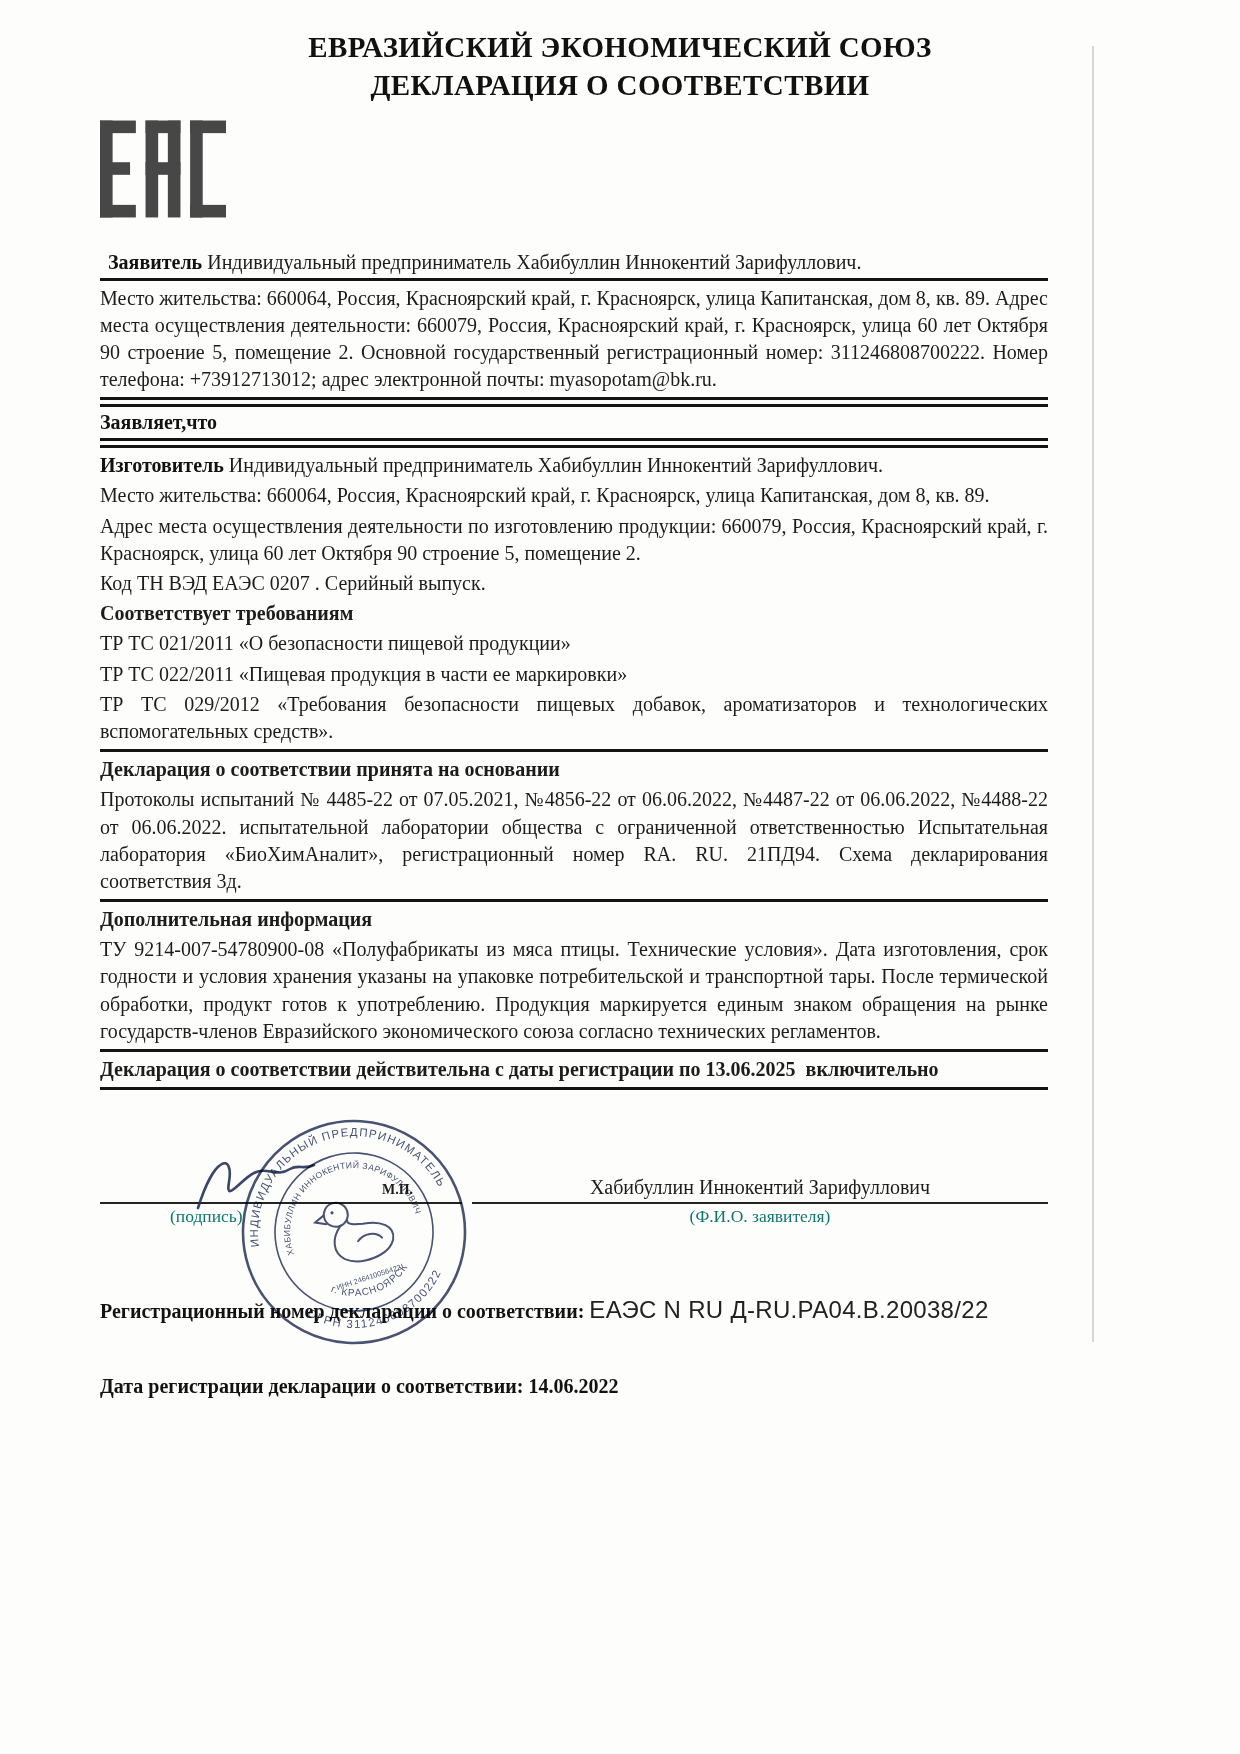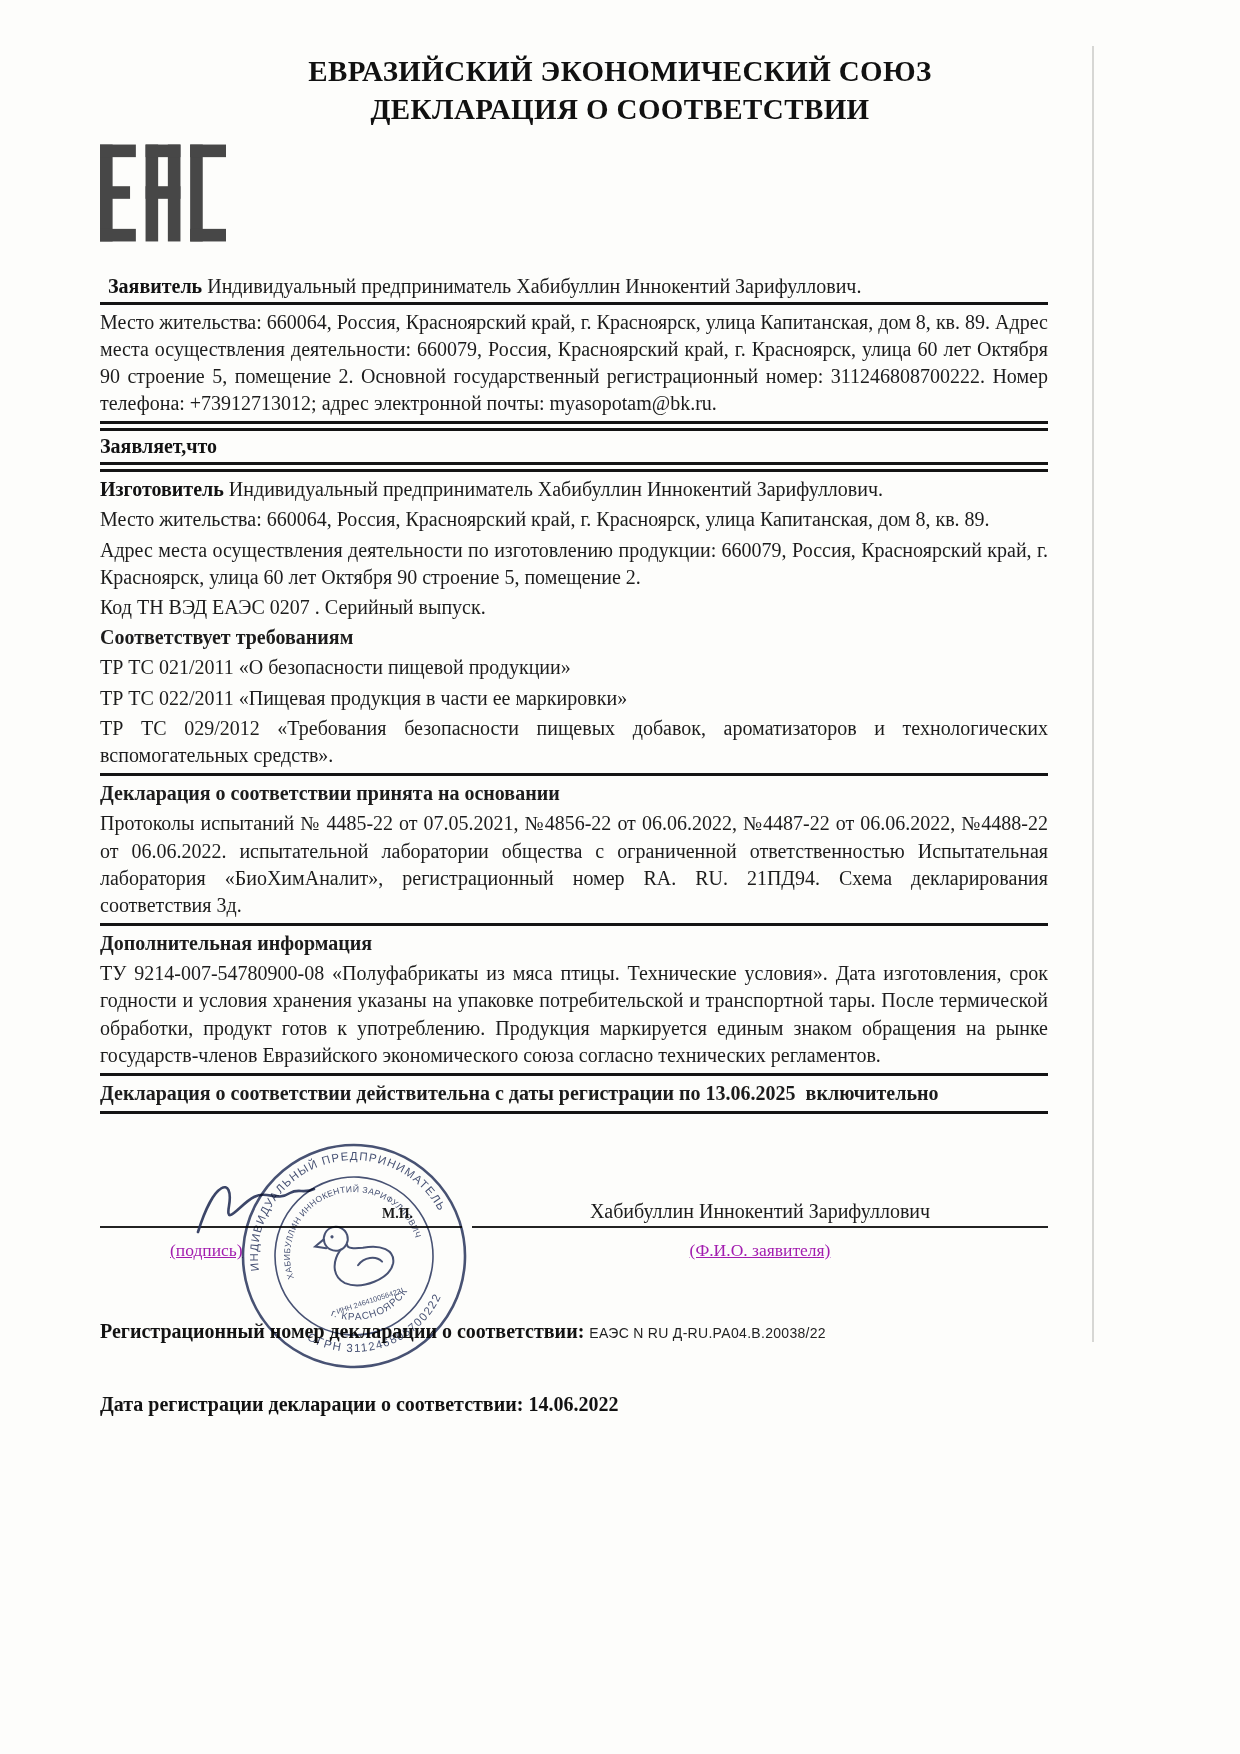--- a/index.html
+++ b/index.html
@@ -5,51 +5,51 @@
   html,body { margin:0; padding:0; background:#e9e9e9; }
   .page {
     position:relative;
     width:1240px; height:1754px;
     margin:0 auto;
     background:#fdfdfb;
     font-family:"Liberation Serif", serif;
     color:#1c1c1c;
     overflow:hidden;
   }
-  .title-block { text-align:center; padding-top:52px; }
+  .title-block { text-align:center; padding-top:28px; }
   .title-line { font-weight:bold; font-size:29px; line-height:1.32; letter-spacing:.4px; color:#111; }
   .logo-row { margin:14px 0 0 100px; height:102px; }
   .content { margin:30px 192px 0 100px; }
   .content p { margin:3px 0; text-align:justify; font-size:20px; line-height:1.36; }
   .b { font-weight:bold; color:#121212; }
   .row-label { font-size:20px; margin:2px 8px; }
   .row-split { display:flex; justify-content:flex-start; font-size:20px; margin:2px 0; }
   .rule { border-top:3px solid #141414; margin:4px 0; height:0; }
   .heading { font-weight:bold; font-size:20px; margin:6px 0 2px 0; text-align:left !important; }
   .validity { font-weight:bold; font-size:20.5px; text-align:left !important; margin:6px 0 4px 0; }
   
   .sig-area { position:relative; height:138px; margin-top:46px; }
   .sig-cols { display:flex; gap:10px; align-items:flex-end; position:absolute; left:0; right:0; top:40px; }
   .sig-left { width:362px; }
   .sig-right { flex:1; }
   .fio-name { text-align:center; font-size:20px; margin-bottom:3px; }
   .sig-line { border-top:2px solid #232323; height:0; }
-  .sig-cap { font-size:17.5px; margin-top:12px; color:#a21caf;text-decoration:underline; }
+  .sig-cap { font-size:17.5px; margin-top:2px; color:#0f766e; }
   .sig-cap.left-cap { padding-left:70px; }
   .sig-cap.center-cap { text-align:center; }
   .mp-label { position:absolute; left:282px; top:46px; font-weight:bold; font-size:14px; z-index:1; }
   .signature-svg { position:absolute; left:92px; top:2px; z-index:2; }
   .stamp-svg {
     position:absolute; left:128px; top:-30px;
     width:252px; height:252px;
     z-index:3; opacity:.88; mix-blend-mode:multiply;
     color:#2e3a62;
   }
   .reg-row { margin-top:20px !important; text-align:left !important; font-size:20px; }
-  .reg-value { font-family:"Liberation Sans", sans-serif; font-size:14px; letter-spacing:.3px; color:#222; }
+  .reg-value { font-family:"Liberation Sans", sans-serif; font-size:24px; letter-spacing:.3px; color:#222; }
   .reg-date-row { margin-top:46px !important; text-align:left !important; font-size:20px; }
   .scan-artifact { position:absolute; left:1092px; top:46px; width:2px; height:1296px; background:#d7d7d4; }
   .eac-svg { color:#474747; }
   .stamp-text { font-family:"Liberation Sans", sans-serif; fill:currentColor; }
 </style>
 </head>
 <body>
 
 <div class="page">
 

